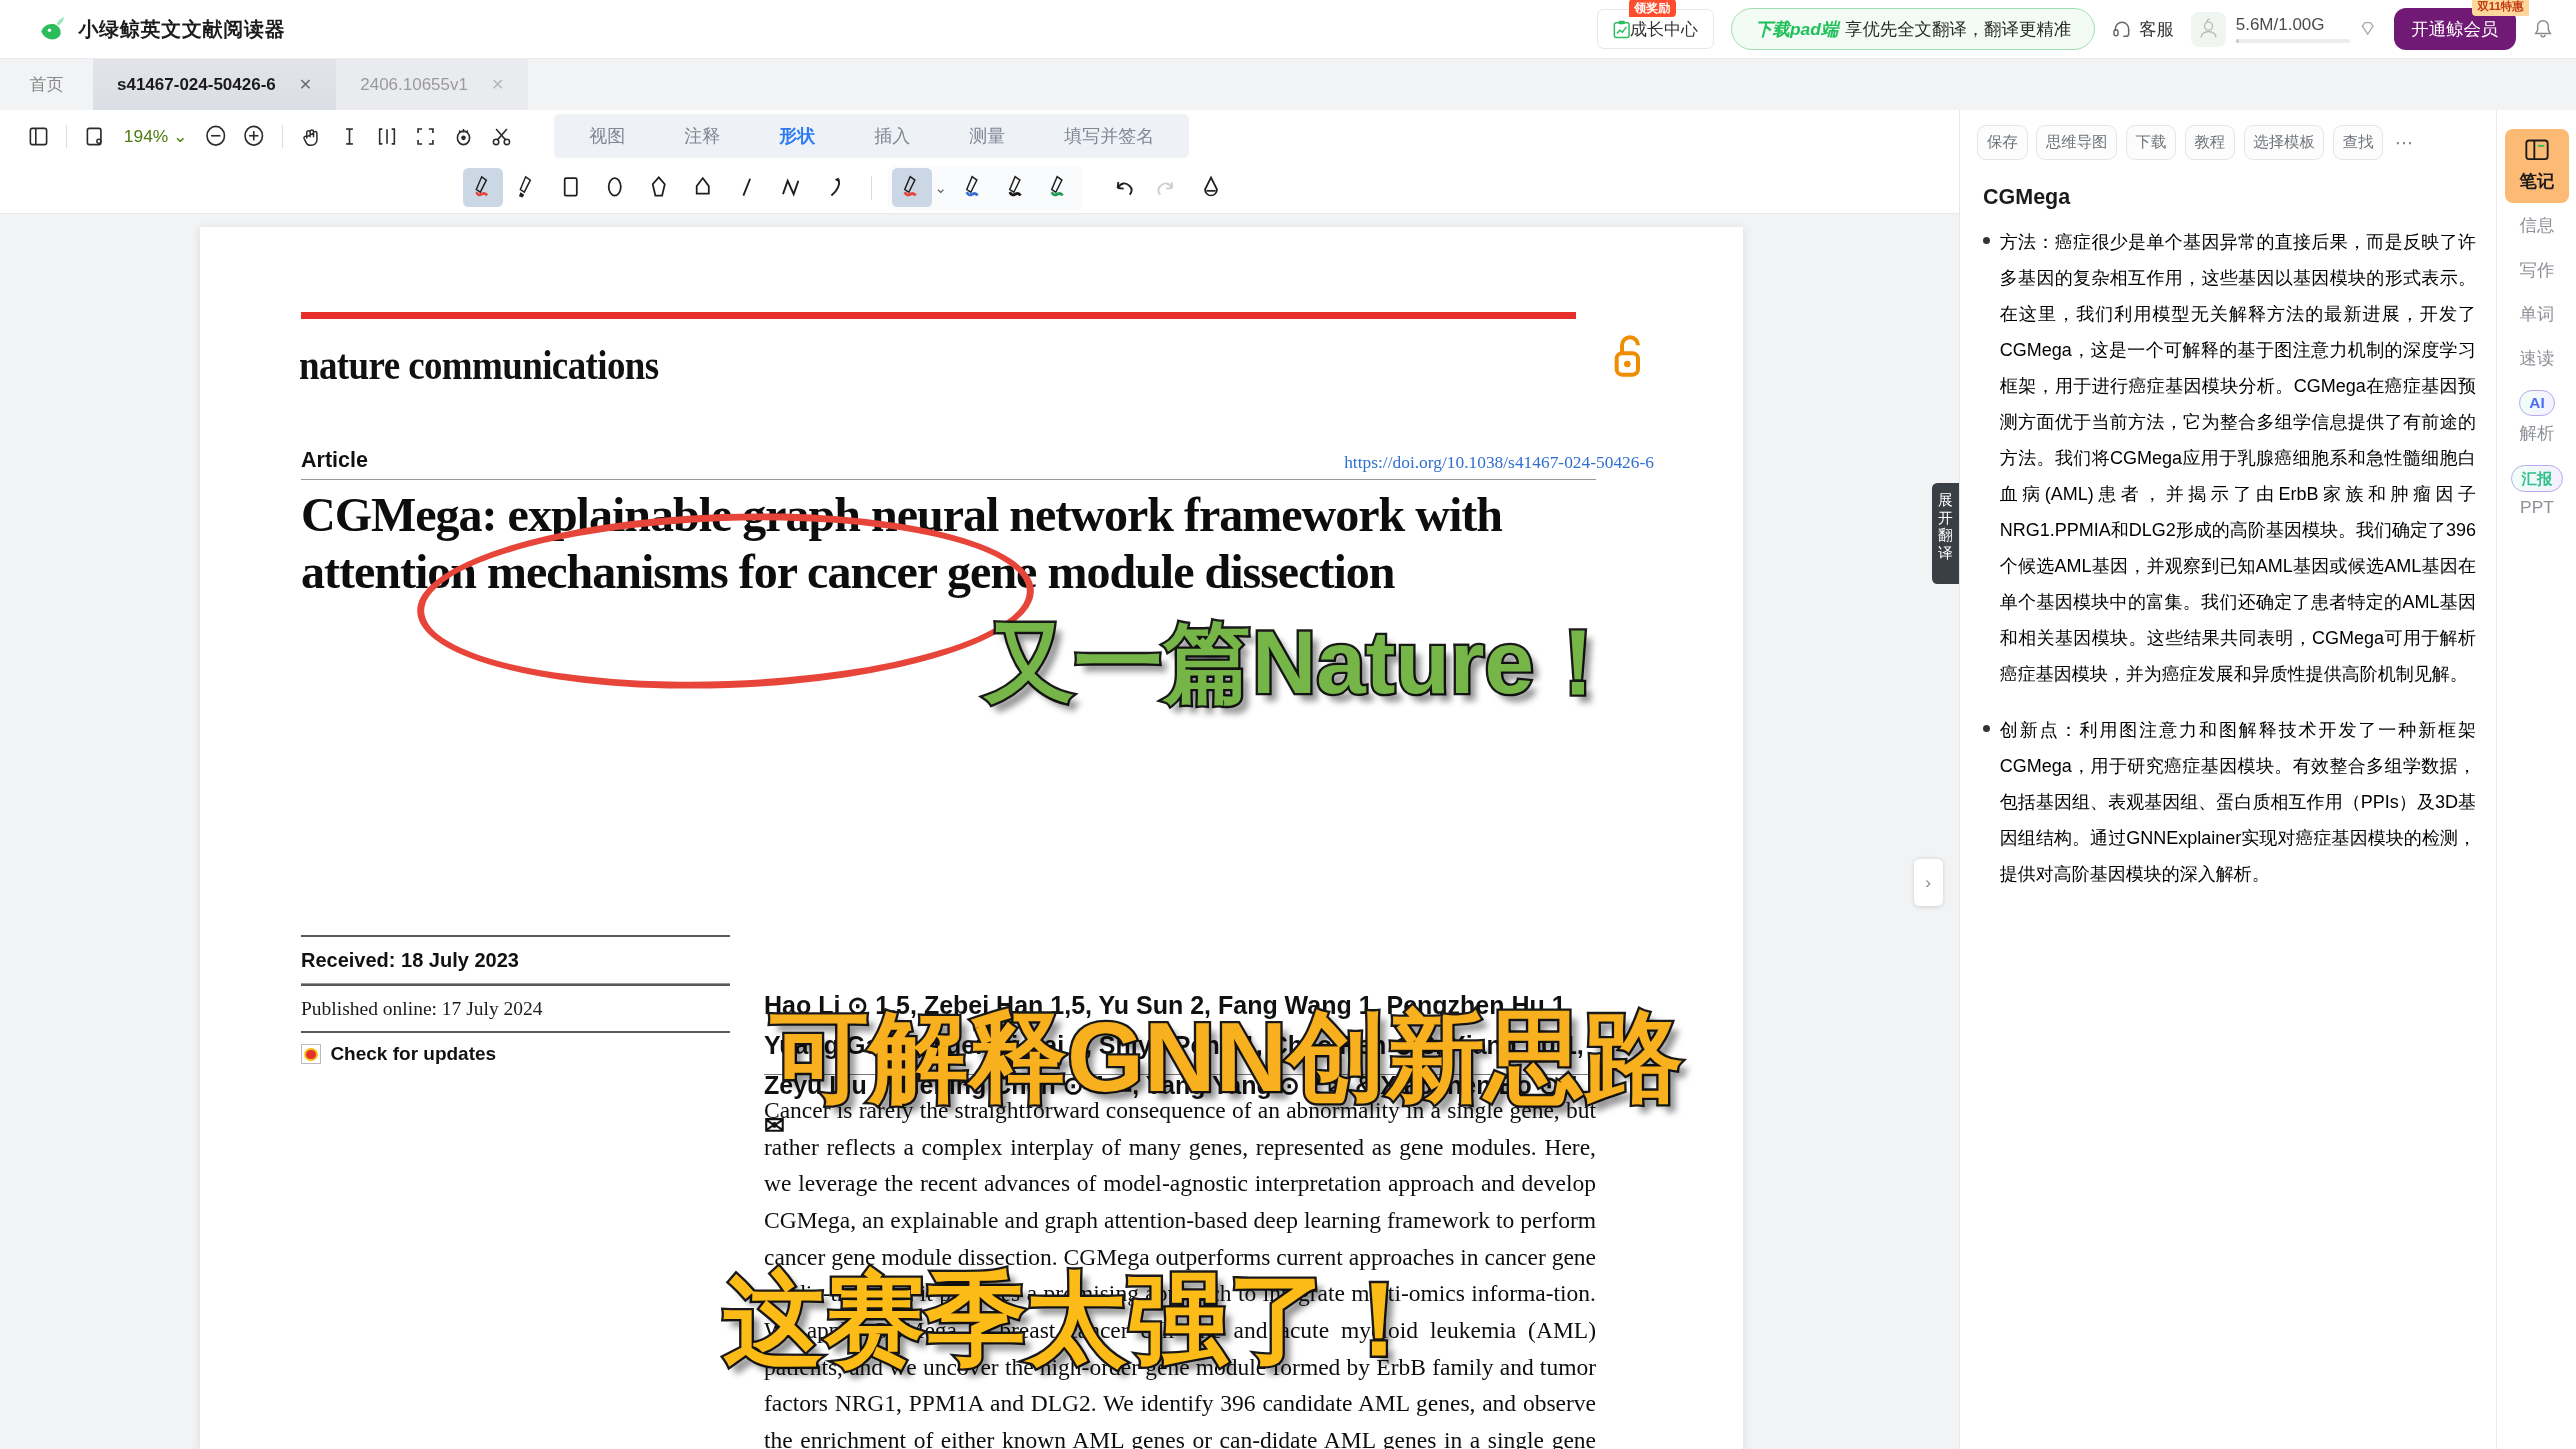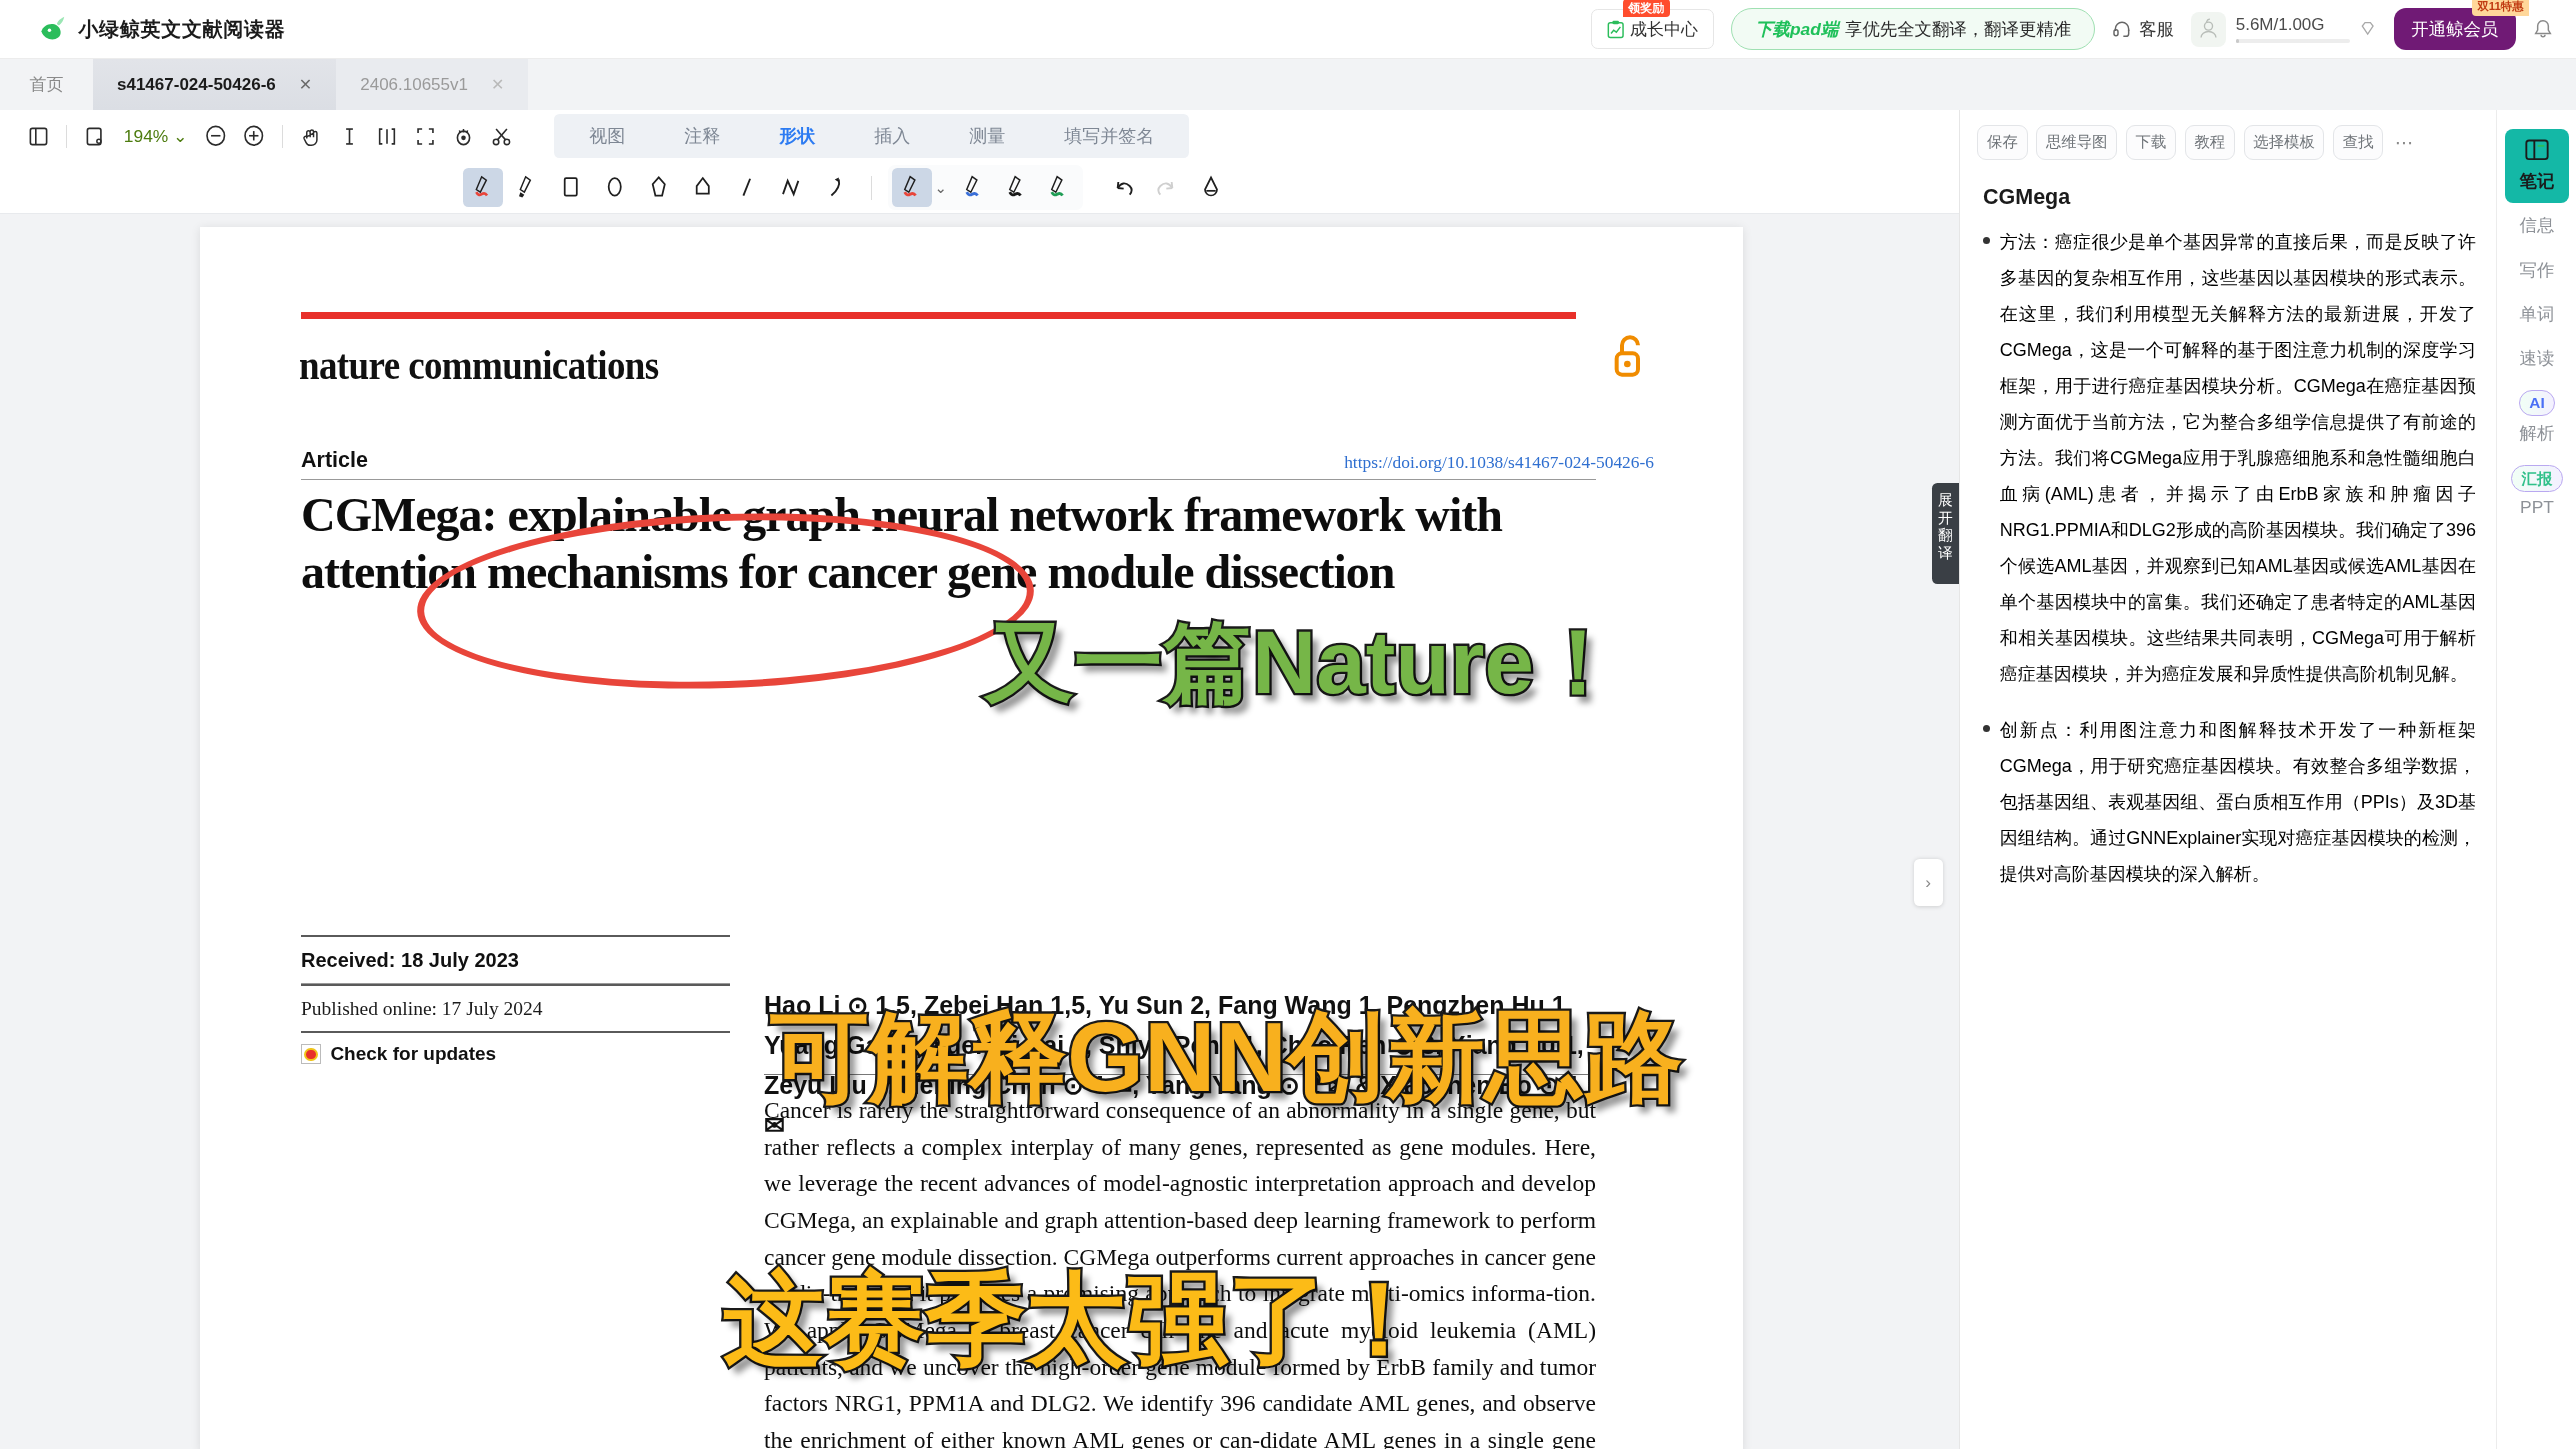--- a/index.html
+++ b/index.html
@@ -17,21 +17,21 @@
     background: #ffffff; display: flex; align-items: center;
     border-bottom: 0.7px solid #ececec;
   }
   .brand { display: flex; align-items: center; gap: 9.4px; margin-left: 38px; }
   .whale-logo { width: 31px; height: 31px; position: relative; }
   .brand-name { font-size: 20px; font-weight: 700; color: #1b1b1b; letter-spacing: 0.7px; }
 
   .header-right { margin-left: auto; display: flex; align-items: center; gap: 17.4px; margin-right: 23px; }
 
   .growth-btn {
-    position: relative; display: flex; align-items: center; gap: 6px;
+    position: relative; display: flex; align-items: center; 
     padding: 7.4px 14.8px; border: 0.7px solid #e6e6e6; border-radius: 6.7px;
     background: #fff; font-size: 17px; color: #333;
   }
   .growth-badge {
     position: absolute; top: -11.4px; left: 31px;
     background: #ff4d2d; color: #fff; font-size: 12px; font-weight: 700;
     padding: 2px 5.4px; border-radius: 4px 4px 4px 0; white-space: nowrap;
     line-height: 1.2;
   }
   .pad-banner {
@@ -229,21 +229,21 @@
   .rail {
     position: absolute; left: 2496px; top: 110px; width: 81px; height: 1339px;
     background: #ffffff; border-left: 0.7px solid #ececec;
     display: flex; flex-direction: column; align-items: center; padding-top: 19px; gap: 2.7px;
   }
   .rail-item {
     width: 64px; padding: 8px 0 9.4px; border-radius: 8px;
     display: flex; flex-direction: column; align-items: center; gap: 5.4px;
     font-size: 17.4px; color: #8d9197;
   }
-  .rail-item.active { background: #14b8a6; color: #1b1b1b; font-weight: 700; }
+  .rail-item.active { background: #fdba74; color: #1b1b1b; font-weight: 700; }
   .rail-pill {
     border: 0.7px solid #b9a8f0; border-radius: 14.8px; padding: 1.3px 9.4px;
     font-size: 15.4px; font-weight: 700; line-height: 1.4;
     background: linear-gradient(90deg,#f1fff6,#f3f0ff);
   }
   .pill-ai { color: #4b6ff5; }
   .pill-hb { color: #2fc08a; }
   .rail-sub { font-size: 17.4px; color: #8d9197; }
 
   svg { display: block; }

